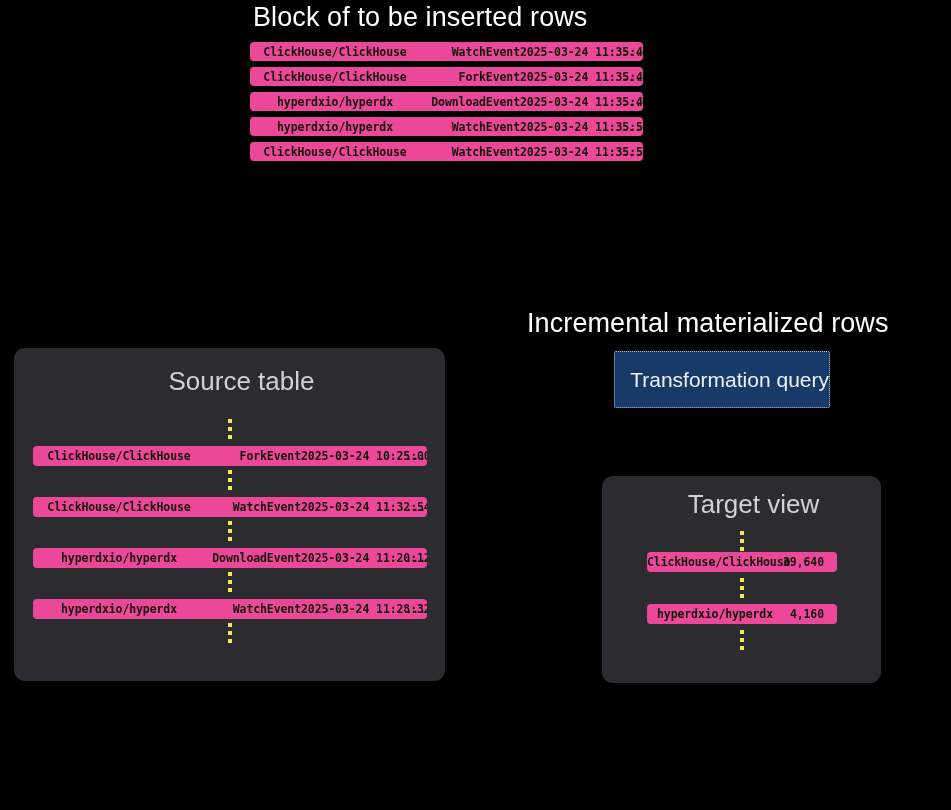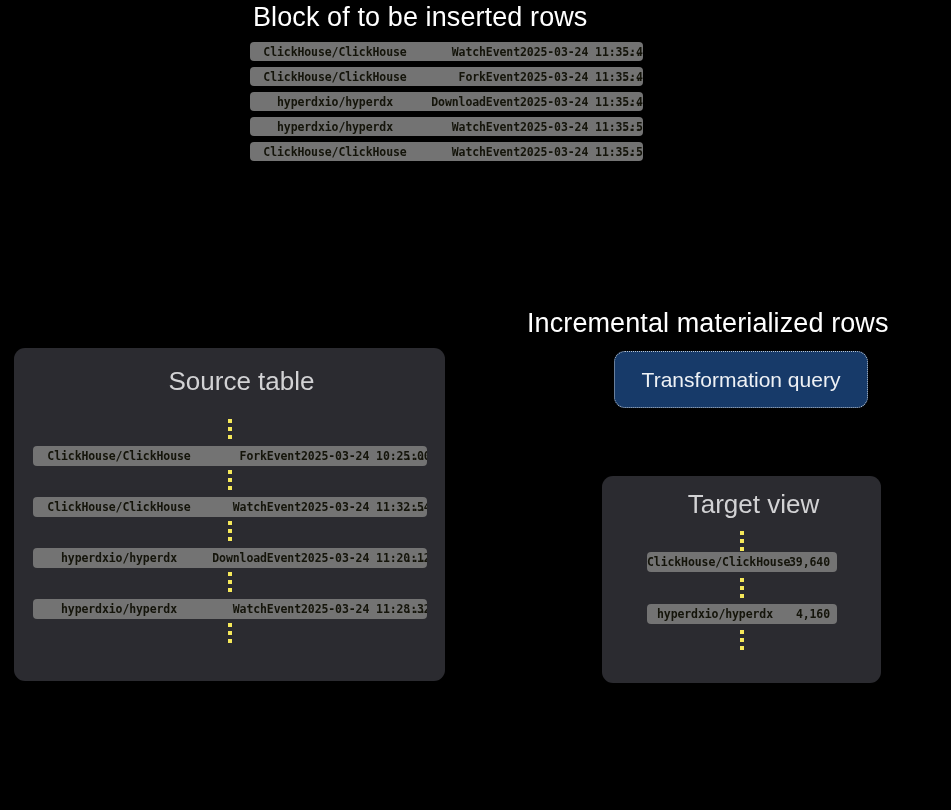--- a/index.html
+++ b/index.html
@@ -21,21 +21,21 @@
     color: #ffffff;
     font-size: 27px;
     font-weight: 400;
     letter-spacing: 0.1px;
     white-space: nowrap;
   }
 
   
   .row {
     position: absolute;
-    background: #737373;
+    background: #ec4899;
     color: #14140a;
     border-radius: 4px;
     font-family: "DejaVu Sans Mono", monospace;
     font-size: 11.5px;
     font-weight: 700;
     letter-spacing: -0.1px;
     display: flex;
     align-items: center;
     box-sizing: border-box;
     white-space: pre;
@@ -56,21 +56,21 @@
   
   .src-row { left: 33px; width: 394px; height: 20px; }
   .src-row .c-repo  { width: 172px; }
   .src-row .c-event { width: 96px; }
   .src-row .c-time  { width: 103px; }
   .src-row .c-dots  { width: 23px; }
 
   
   .tgt-row { left: 647px; width: 190px; height: 20px; }
   .tgt-row .c-repo { width: 136px; }
-  .tgt-row .c-num  { width: 54px; text-align: right; padding-right: 7px; box-sizing: border-box; }
+  .tgt-row .c-num  { width: 54px; text-align: right; padding-right: 13px; box-sizing: border-box; }
 
   
   .card {
     position: absolute;
     background: #2b2b30;
     border-radius: 11px;
   }
   .card-title {
     position: absolute;
     width: 100%;
@@ -93,29 +93,29 @@
     background: #f5e85a;
     margin-bottom: 4px;
   }
   .vdots i:last-child { margin-bottom: 0; }
 
   
   .query-box {
     position: absolute;
     left: 614px;
     top: 351px;
-    width: 254px;
+    width: 216px;
     height: 57px;
     background: #173a69;
     border: 1px dotted #b9c3cf;
-    border-radius: 11px;
+    border-radius: 2px;
     box-sizing: border-box;
     display: flex;
     align-items: center;
-    justify-content: center;
+    justify-content: flex-end;
     color: #eef1f5;
     font-size: 21px;
   }
 </style>
 </head>
 <body>
 
 <div class="heading" style="left:253px; top:2px;">Block of to be inserted rows</div>
 
 <div class="row block-row" style="top:42px;">

